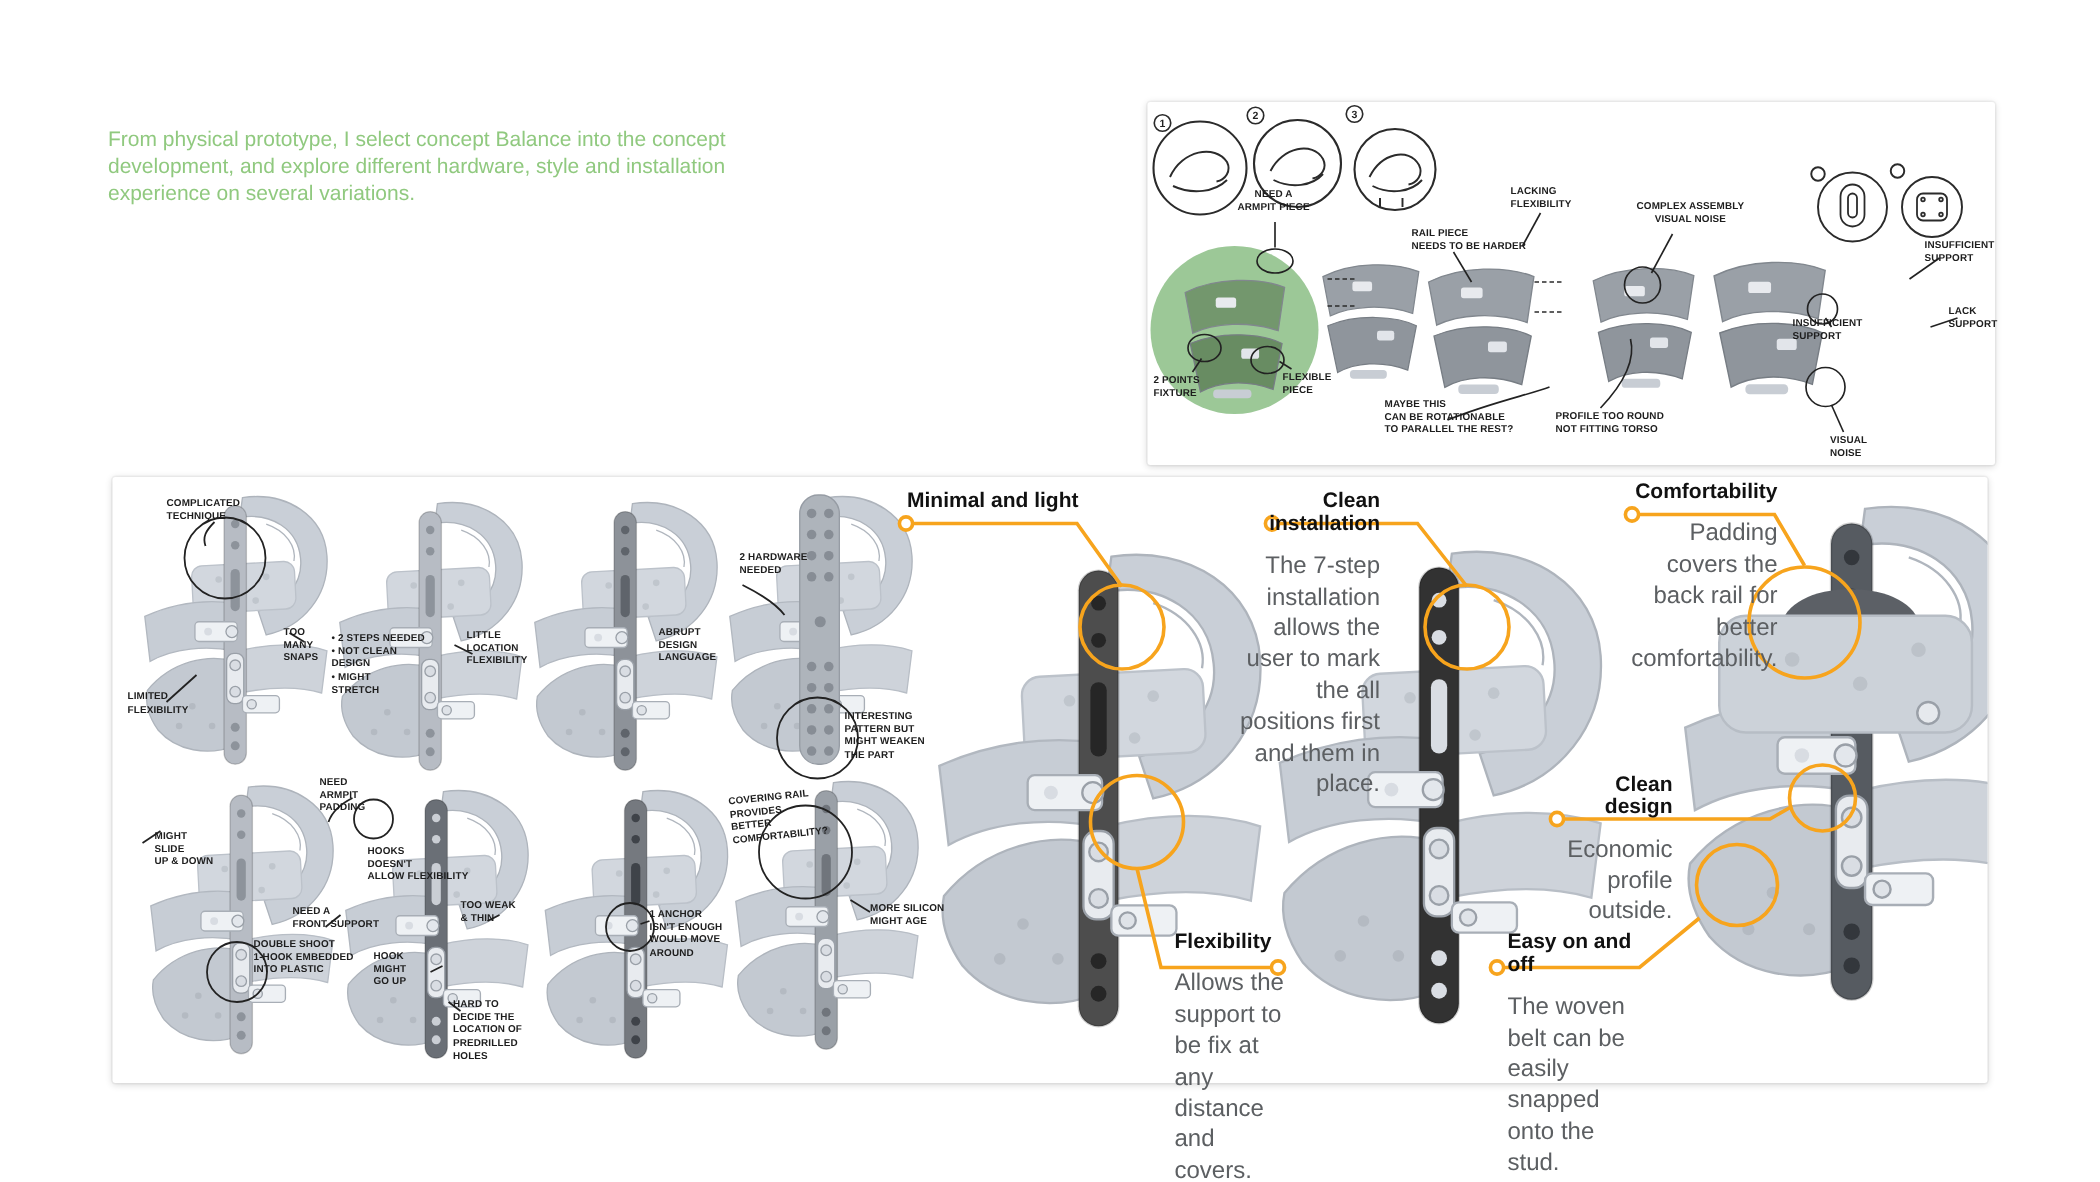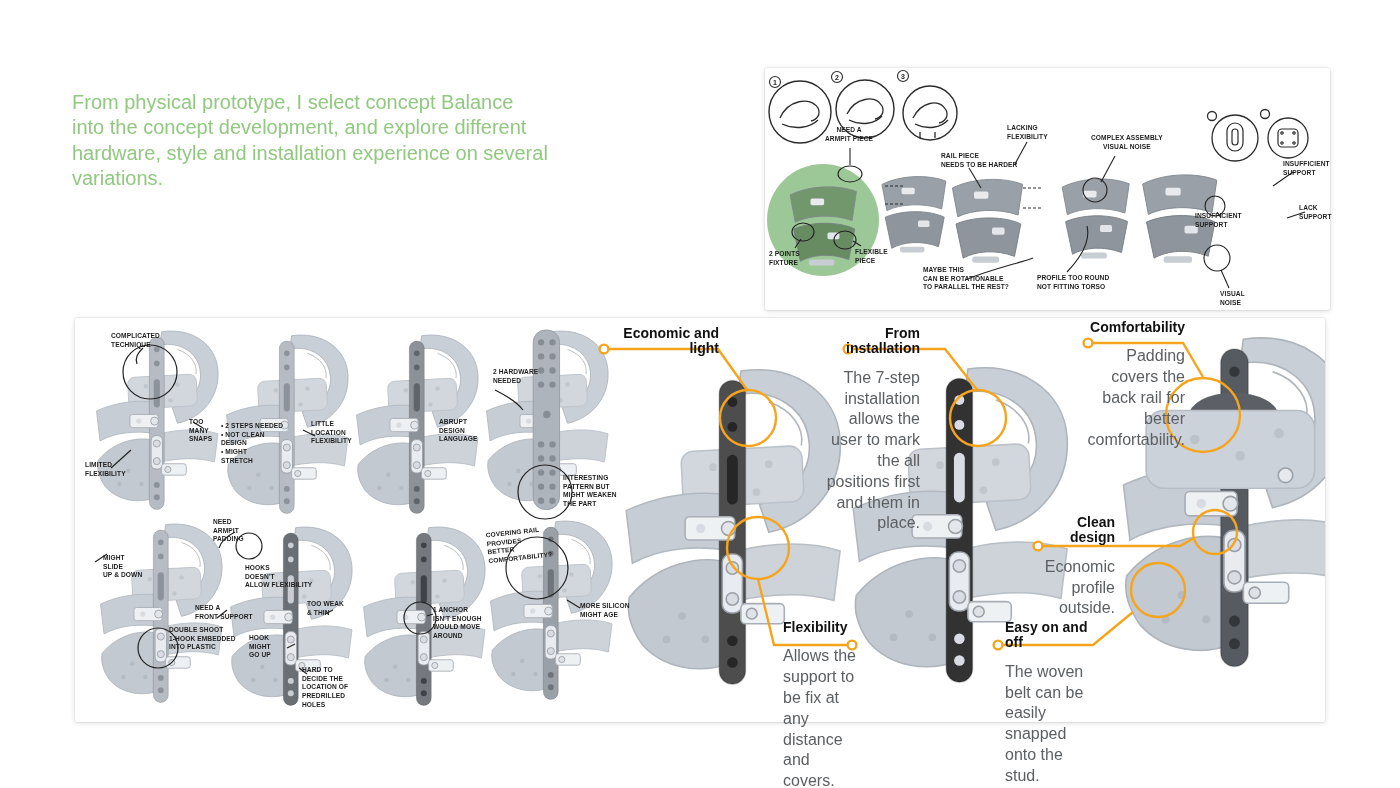--- a/index.html
+++ b/index.html
@@ -1,19 +1,19 @@
 <!DOCTYPE html>
 <html><head>
 <meta charset="utf-8">
 <style>
   html,body{margin:0;padding:0;background:#fdfdfd;}
   .page{position:relative;width:1400px;height:788px;background:#ffffff;
         font-family:"Liberation Sans",sans-serif;overflow:hidden;}
   .intro{position:absolute;left:72px;top:70px;width:478px;
-         font-size:20px;line-height:1.27;color:#90c97f;}
+         font-size:14px;line-height:1.27;color:#90c97f;}
   .panel{position:absolute;background:#fff;border-radius:2px;
          box-shadow:0 1px 5px rgba(0,0,0,.15),0 0 0 1px rgba(0,0,0,.04);}
   .sketch-panel{left:765px;top:68px;width:565px;height:242px;}
   .board-panel{left:75px;top:318px;width:1250px;height:404px;}
   .layer{position:absolute;left:0;top:0;}
   .hw{position:absolute;font-size:6.6px;font-weight:700;line-height:1.32;
       color:#1d1d1d;white-space:pre-line;letter-spacing:.1px;}
   .callout{position:absolute;}
   .callout .t{font-size:14px;font-weight:bold;color:#111;line-height:1.1;}
   .callout .b{font-size:16px;color:#5c5f62;line-height:1.3;margin-top:11px;}
@@ -321,24 +321,24 @@
 WOULD MOVE
 AROUND</div>
     <div class="hw" style="left:412px;top:210px;transform:rotate(-6deg)">COVERING RAIL
 PROVIDES
 BETTER
 COMFORTABILITY?</div>
     <div class="hw" style="left:505px;top:284px">MORE SILICON
 MIGHT AGE</div>
 
     <div class="callout ra" style="left:520px;top:8px;width:124px">
-      <div class="t">Economic and light</div>
+      <div class="t">Minimal and light</div>
     </div>
     <div class="callout ra" style="left:745px;top:8px;width:100px">
-      <div class="t">From installation</div>
+      <div class="t">Clean installation</div>
       <div class="b">The 7-step installation allows the user to mark the all positions first and them in place.</div>
     </div>
     <div class="callout ra" style="left:1005px;top:2px;width:105px">
       <div class="t">Comfortability</div>
       <div class="b">Padding covers the back rail for better comfortability.</div>
     </div>
     <div class="callout ra" style="left:958px;top:197px;width:82px">
       <div class="t">Clean design</div>
       <div class="b">Economic profile outside.</div>
     </div>

